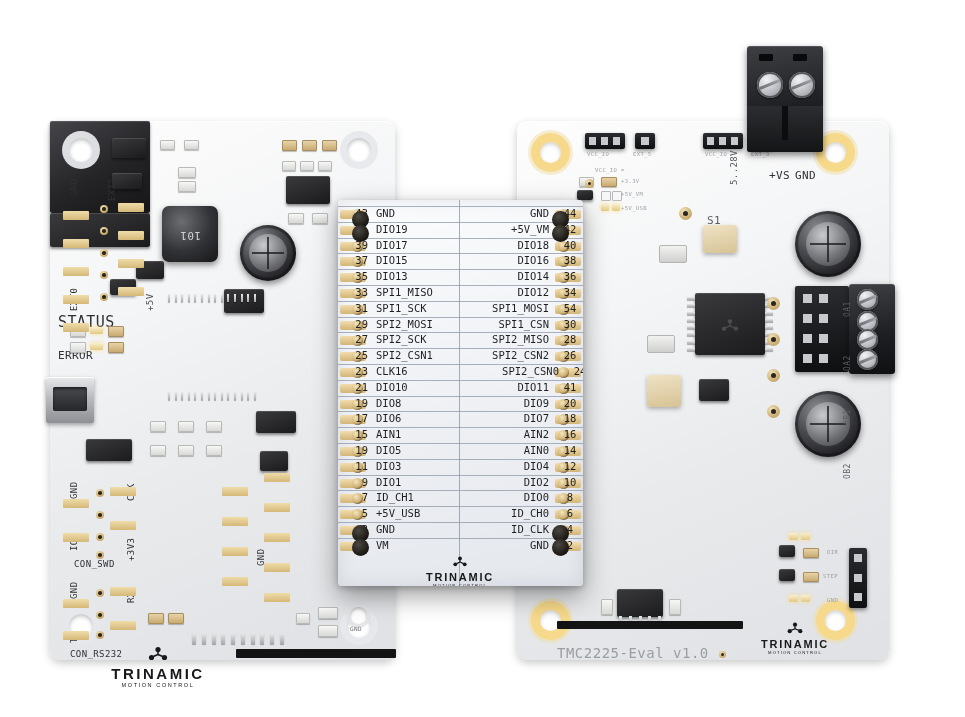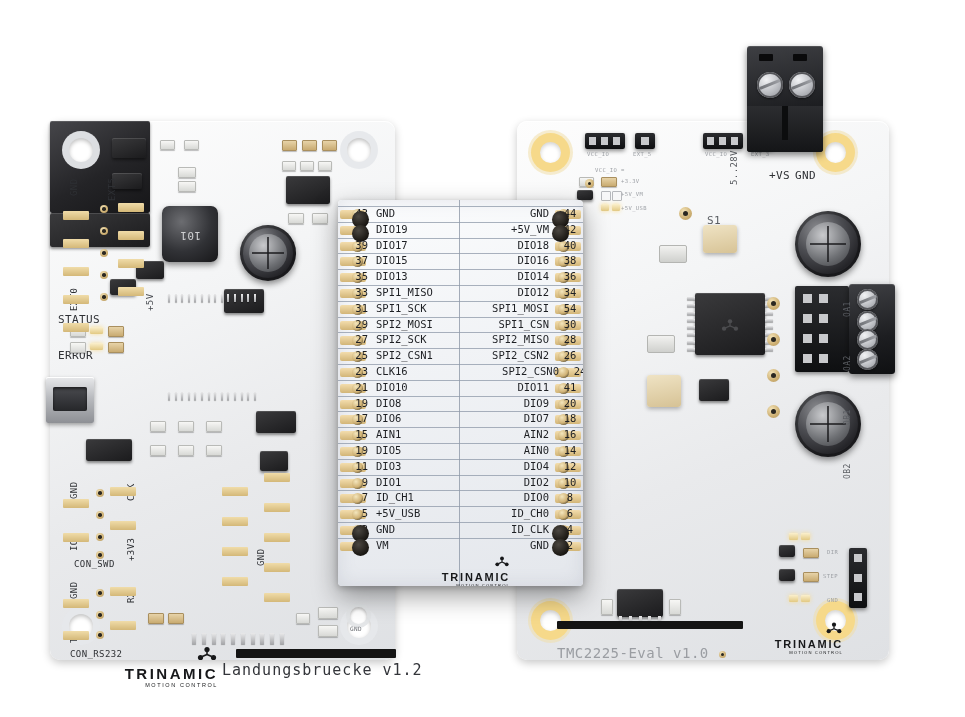--- a/index.html
+++ b/index.html
@@ -51,21 +51,21 @@
         background:radial-gradient(circle at 36% 32%,#f3e3b7,#cdaf72 60%,#b49a63);}
   .thpad:after{content:"";position:absolute;inset:28%;border-radius:50%;background:#2a2721;}
 
   
   .silk{position:absolute;color:#2e3034;font-size:9px;letter-spacing:.4px;white-space:nowrap;
         font-family:"DejaVu Sans Mono",monospace;}
   .silk.v{transform-origin:0 0;transform:rotate(-90deg);}
   .silk.dim{color:#9ea1a6;}
 
   
-  .trilogo{position:absolute;text-align:right;color:#17181a;}
+  .trilogo{position:absolute;text-align:center;color:#17181a;}
   .trilogo .name{font-size:15px;letter-spacing:2.5px;font-family:"Liberation Sans",sans-serif;font-weight:700;}
   .trilogo .sub{font-size:5.5px;letter-spacing:1.6px;font-family:"Liberation Sans",sans-serif;}
   .trilogo.sm .name{font-size:11px;letter-spacing:1.8px;}
   .trilogo.sm .sub{font-size:4.2px;letter-spacing:1.1px;}
 
   
   .term{position:absolute;border-radius:3px;
         background:linear-gradient(170deg,#3e3f43,#1d1e21 60%,#0f1012);
         box-shadow:0 3px 7px rgba(0,0,0,.5), inset 0 1px 0 rgba(255,255,255,.12);}
   .screw{position:absolute;border-radius:50%;
@@ -140,21 +140,21 @@
     </div>
 
     <div class="cmp ic" style="left:174px;top:168px;width:40px;height:24px;"></div>
     <div class="cmp ic" style="left:86px;top:140px;width:28px;height:18px;"></div>
     <div class="cmp ic" style="left:60px;top:158px;width:26px;height:16px;"></div>
 
     <div class="silk v" style="left:19px;top:75px;">GND</div>
     <div class="silk v" style="left:57px;top:80px;">EXT5</div>
     <div class="silk v" style="left:19px;top:190px;">EXT0</div>
     <div class="silk v" style="left:95px;top:190px;color:#4a4d52;">+5V</div>
-    <div class="silk" style="left:8px;top:192px;font-size:11px;">STATUS</div>
+    <div class="silk" style="left:8px;top:192px;font-size:15px;">STATUS</div>
     <div class="silk" style="left:8px;top:228px;font-size:11px;">ERROR</div>
 
     <div class="led" style="left:40px;top:206px;width:13px;height:7px;"></div>
     <div class="led" style="left:40px;top:222px;width:13px;height:7px;"></div>
     <div class="cmp res" style="left:20px;top:205px;width:14px;height:9px;"></div>
     <div class="cmp res" style="left:20px;top:221px;width:14px;height:9px;"></div>
     <div class="cmp res tan" style="left:58px;top:205px;width:14px;height:9px;"></div>
     <div class="cmp res tan" style="left:58px;top:221px;width:14px;height:9px;"></div>
 
     <div>
@@ -298,21 +298,20 @@
       <svg width="22" height="16" viewBox="0 0 22 16">
         <circle cx="11" cy="4.5" r="2.6" fill="#17181a"></circle>
         <circle cx="4.5" cy="12.5" r="2.6" fill="#17181a"></circle>
         <circle cx="17.5" cy="12.5" r="2.6" fill="#17181a"></circle>
         <path d="M11 6.5 L11 9.5 M11 9.5 L6.3 11.6 M11 9.5 L15.7 11.6" stroke="#17181a" stroke-width="1.6" fill="none"></path>
       </svg>
       <div class="name">TRINAMIC</div>
       <div class="sub">MOTION CONTROL</div>
     </div>
 
-    <div class="silk" style="left:172px;top:540px;font-size:15px;letter-spacing:1px;color:#33353a;">Landungsbruecke v1.2</div>
   </div>
 
   <div class="board pcb-white" style="left:517px;top:121px;width:372px;height:539px;">
 
     <div class="hole plated" style="left:23px;top:21px;width:21px;height:21px;"></div>
     <div class="hole plated" style="left:308px;top:21px;width:21px;height:21px;"></div>
     <div class="hole plated" style="left:23px;top:489px;width:21px;height:21px;"></div>
     <div class="hole plated" style="left:308px;top:489px;width:21px;height:21px;"></div>
 
     <div class="hdr" style="left:68px;top:12px;width:40px;height:16px;">

